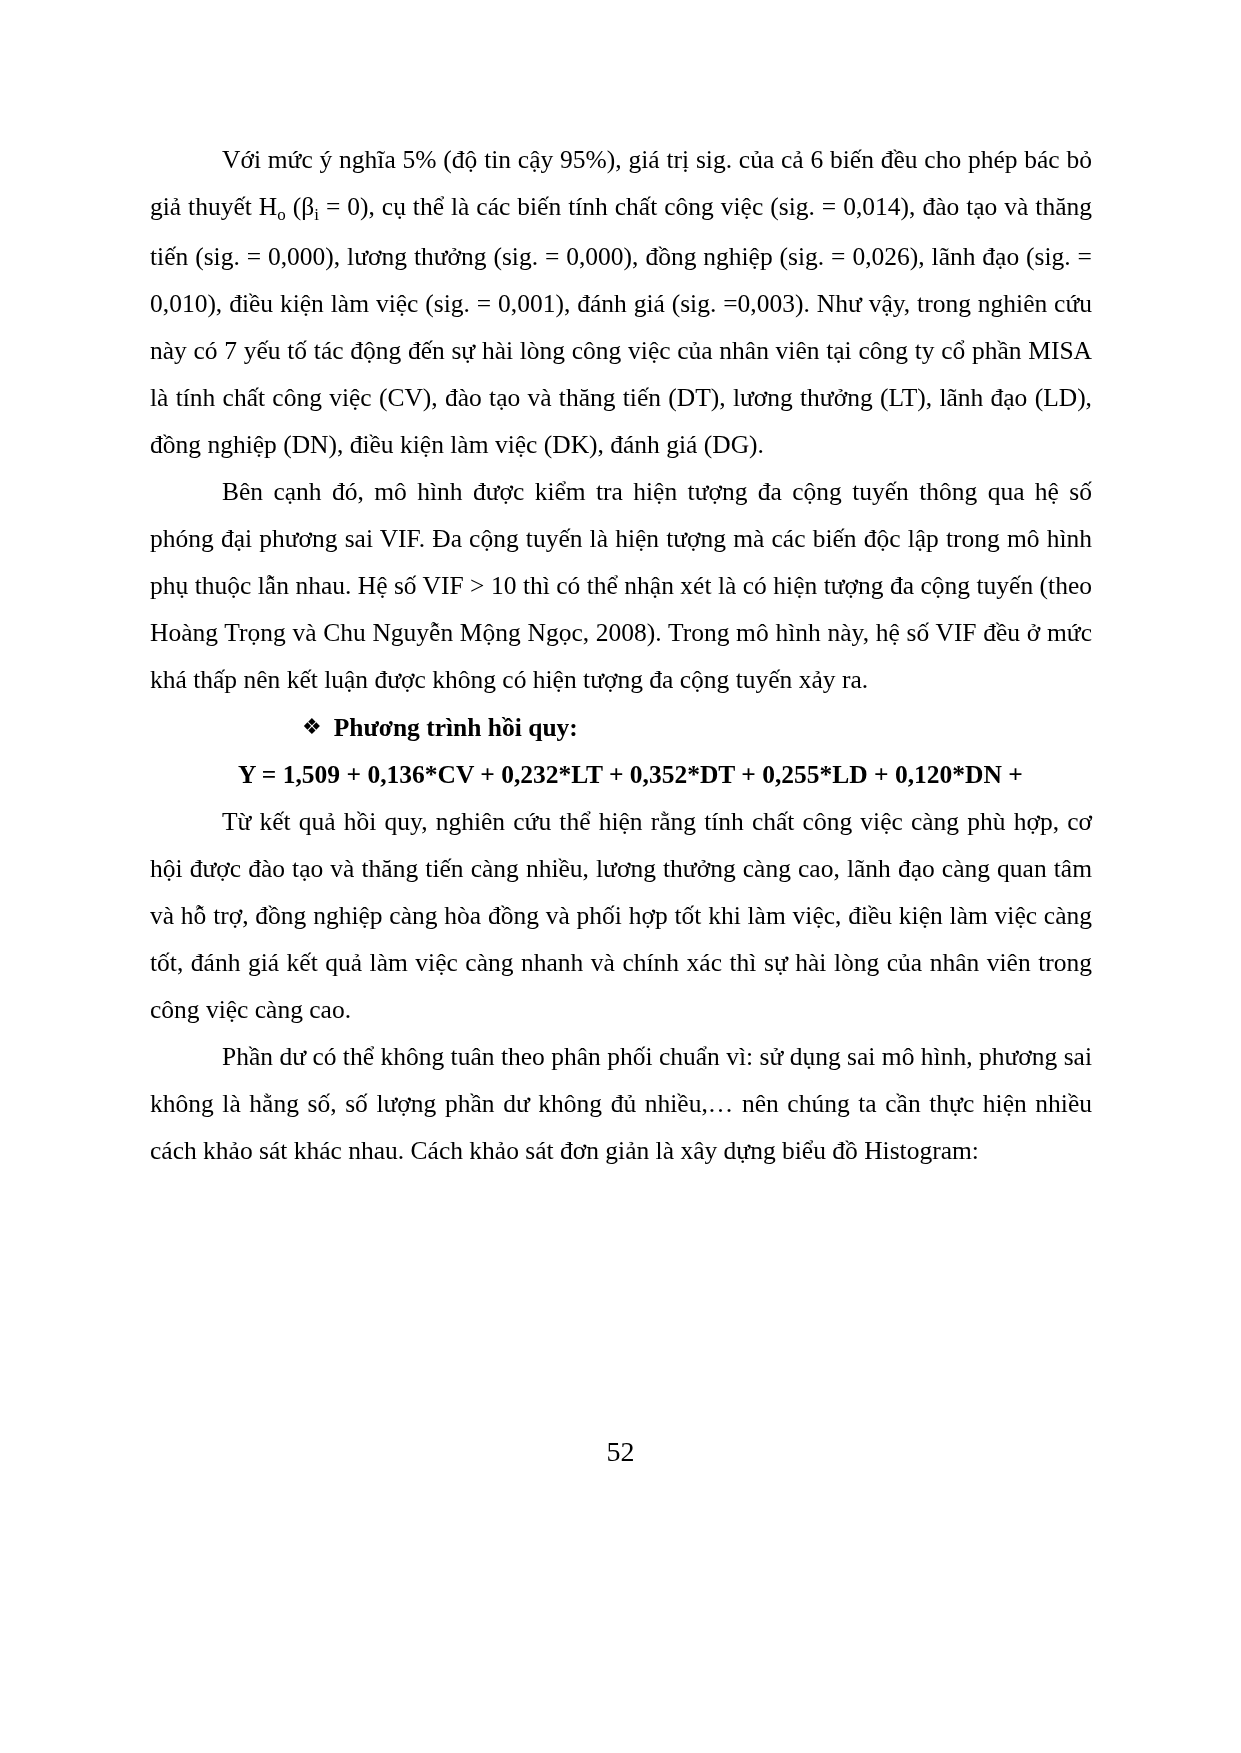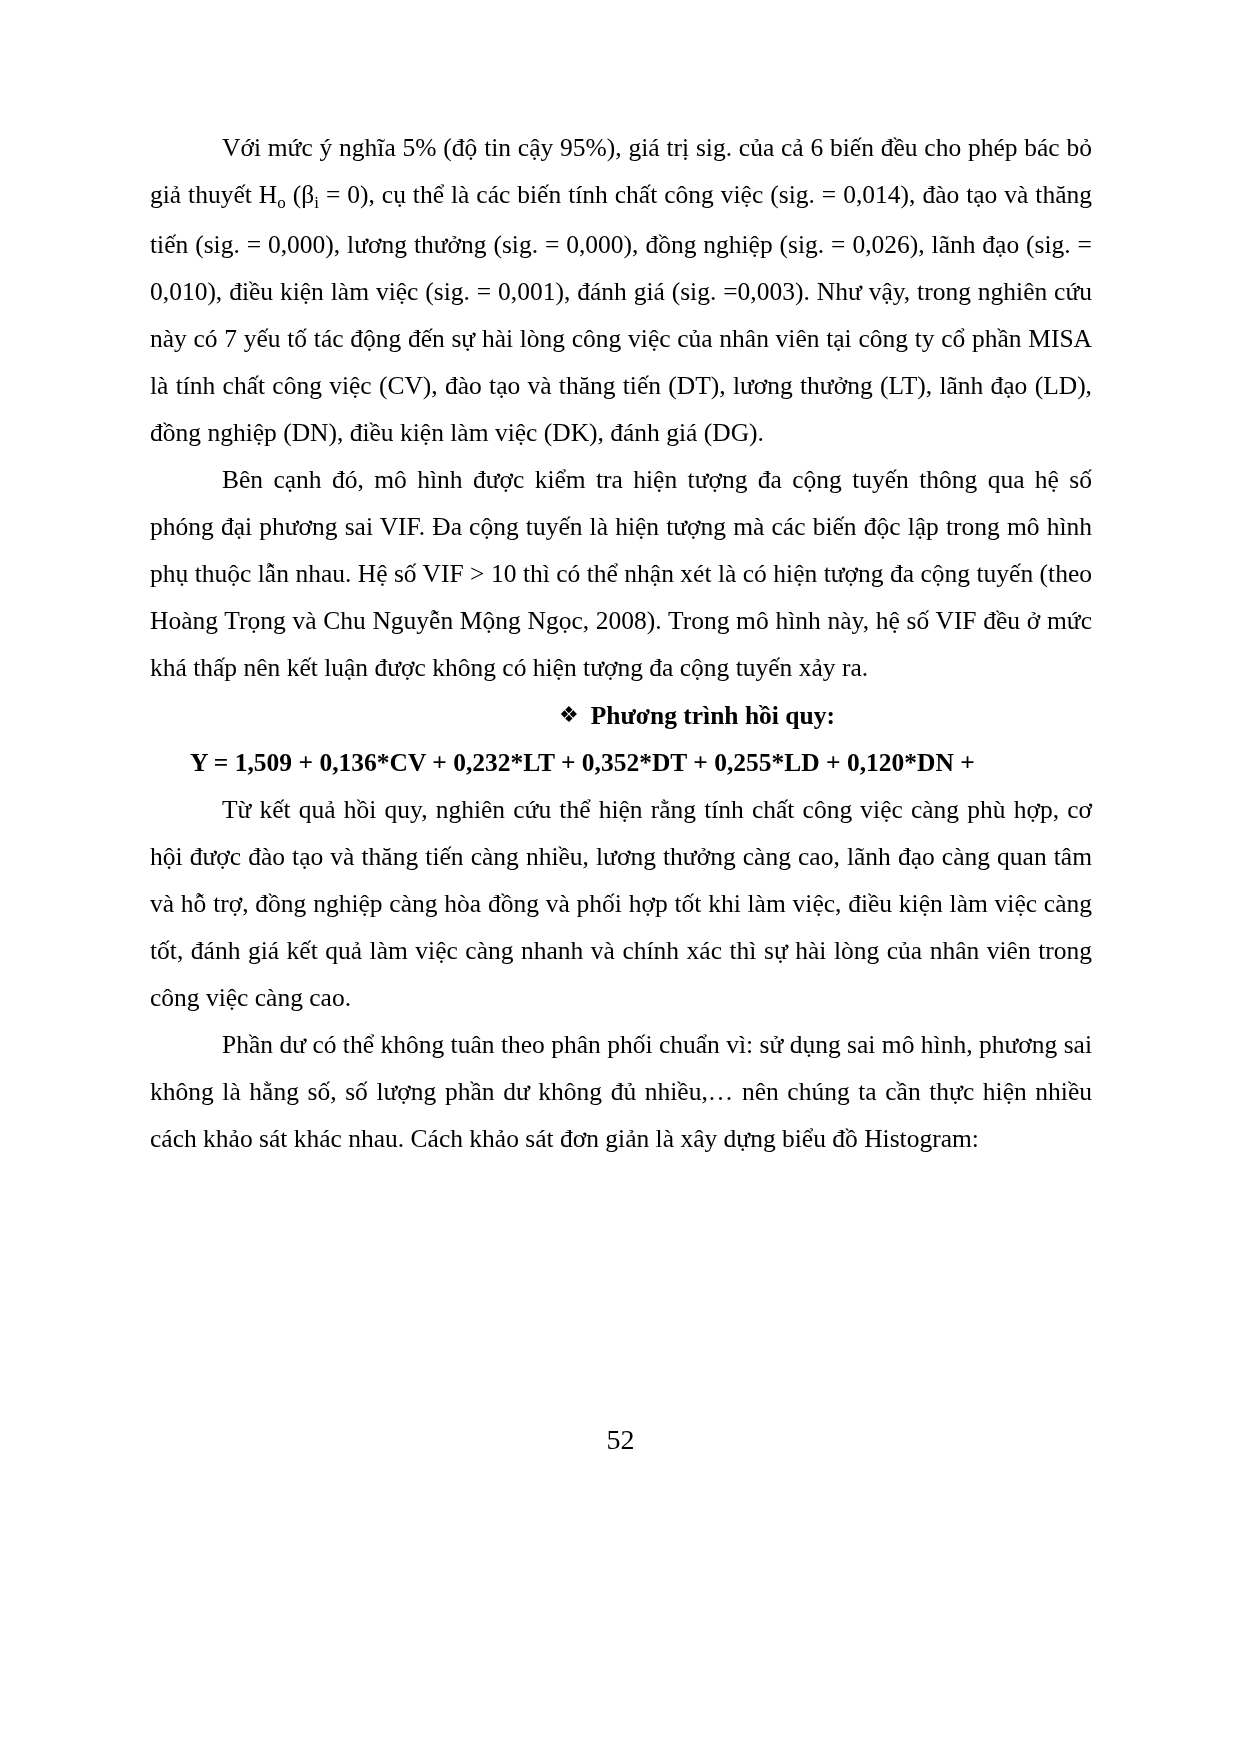--- a/index.html
+++ b/index.html
@@ -11,21 +11,21 @@
     width: 1241px;
     height: 1753px;
     font-family: "Liberation Serif", serif;
     color: #000000;
     position: relative;
     overflow: hidden;
   }
   .page {
     position: absolute;
     left: 0;
-    top: 4px;
+    top: 16px;
     width: 1241px;
     height: 1320px;
     box-sizing: border-box;
     padding: 120px 148px 60px 150px;
   }
   .content {
     width: 942px;
   }
   p {
     margin: 0;
@@ -41,21 +41,21 @@
     position: relative;
     bottom: -5px;
   }
   .bullet-line {
     margin: 0;
     font-size: 25.5px;
     line-height: 47px;
     font-weight: bold;
     text-indent: 0;
     padding-left: 152px;
-    text-align: center;
+    text-align: left;
   }
   .bullet-glyph {
     font-family: "DejaVu Sans", sans-serif;
     font-size: 22px;
     font-weight: normal;
     display: inline-block;
     margin-right: 12px;
     vertical-align: 2px;
   }
   .equation {
@@ -67,20 +67,21 @@
     text-indent: 0;
     padding-left: 40px;
     padding-right: 0;
   }
   .equation .line2 {
     display: block;
   }
   .eqline1 {
     display: block;
     text-align: justify;
+    margin-left: 48px;
   }
   .eqline1 > span {
     display: inline-block;
     width: 100%;
     text-align: justify;
   }
   .page-number {
     position: absolute;
     left: 0;
     top: 1420px;

